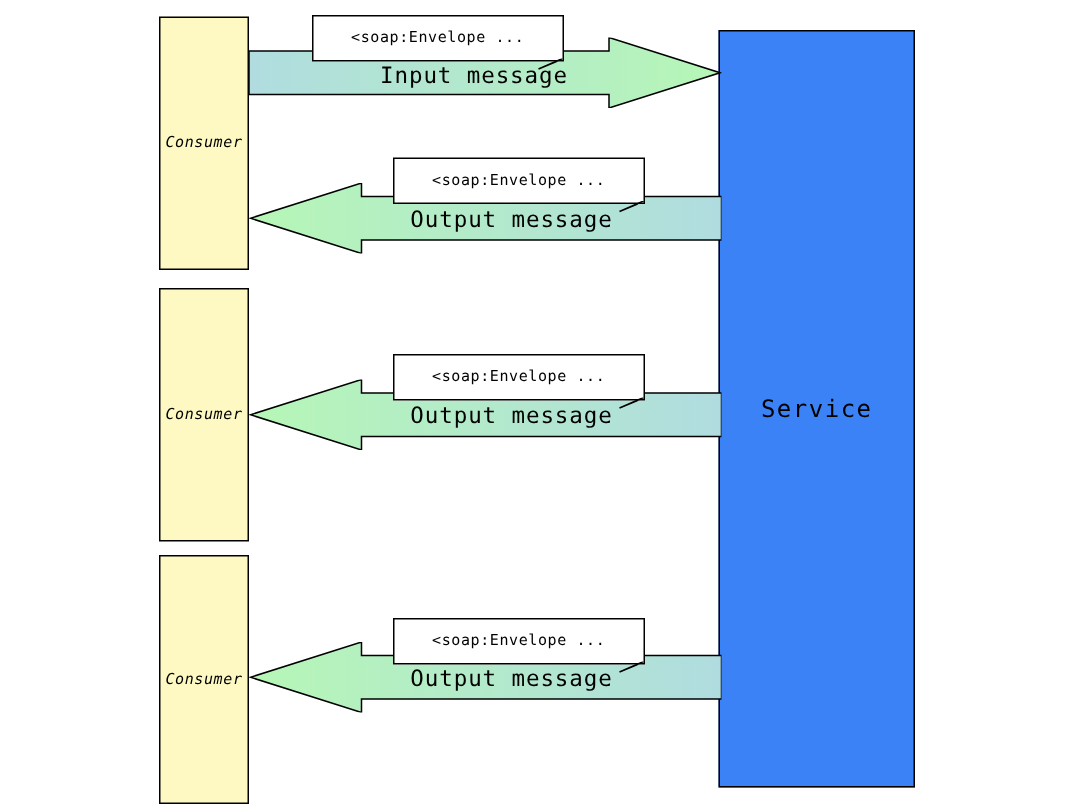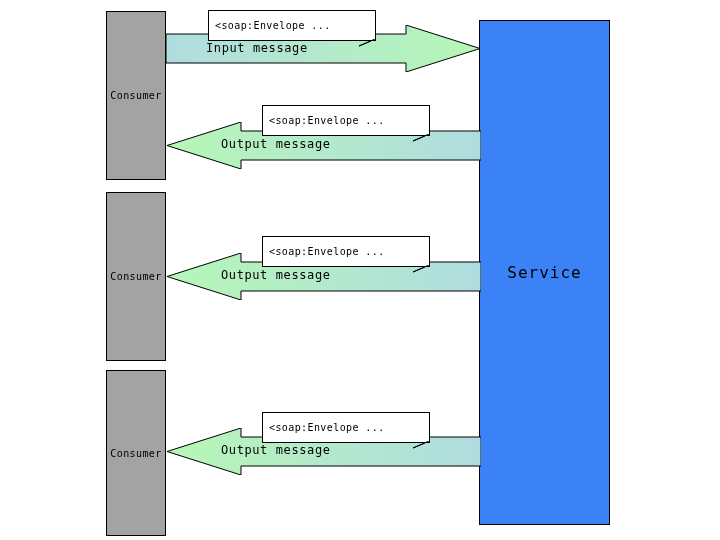--- a/index.html
+++ b/index.html
@@ -21,61 +21,62 @@
   .box {
     position: absolute;
     box-sizing: border-box;
     border: 1px solid #000000;
     display: flex;
     align-items: center;
     justify-content: center;
     text-align: center;
   }
   .consumer-box {
-    background: #a3a3a3;
+    background: #fef9c3;
     font-size: 10px;
     color: #000000;
     letter-spacing: 0.4px;
+    font-style: italic;
   }
   .service-box {
     background: #3b82f6;
     font-size: 16px;
     color: #000000;
     letter-spacing: 1px;
   }
 
   
   .msg-arrow {
     position: absolute;
   }
   .msg-arrow svg {
     display: block;
   }
   .msg-label {
     position: absolute;
-    font-size: 12px;
+    font-size: 15px;
     color: #000000;
     letter-spacing: 0.6px;
     white-space: nowrap;
+    text-align: center;
     pointer-events: none;
-    margin-left: 40px;
   }
 
   
   .note {
     position: absolute;
     box-sizing: border-box;
     background: #ffffff;
     border: 1px solid #000000;
     font-size: 10px;
     color: #000000;
     letter-spacing: 0.4px;
     display: flex;
     align-items: center;
-    padding-left: 6px;
+    padding-left: 25px;
     z-index: 5;
   }
   .note-tail {
     position: absolute;
     z-index: 6;
   }
   .note-tail svg { display: block; }
 </style>
 </head>
 <body>

